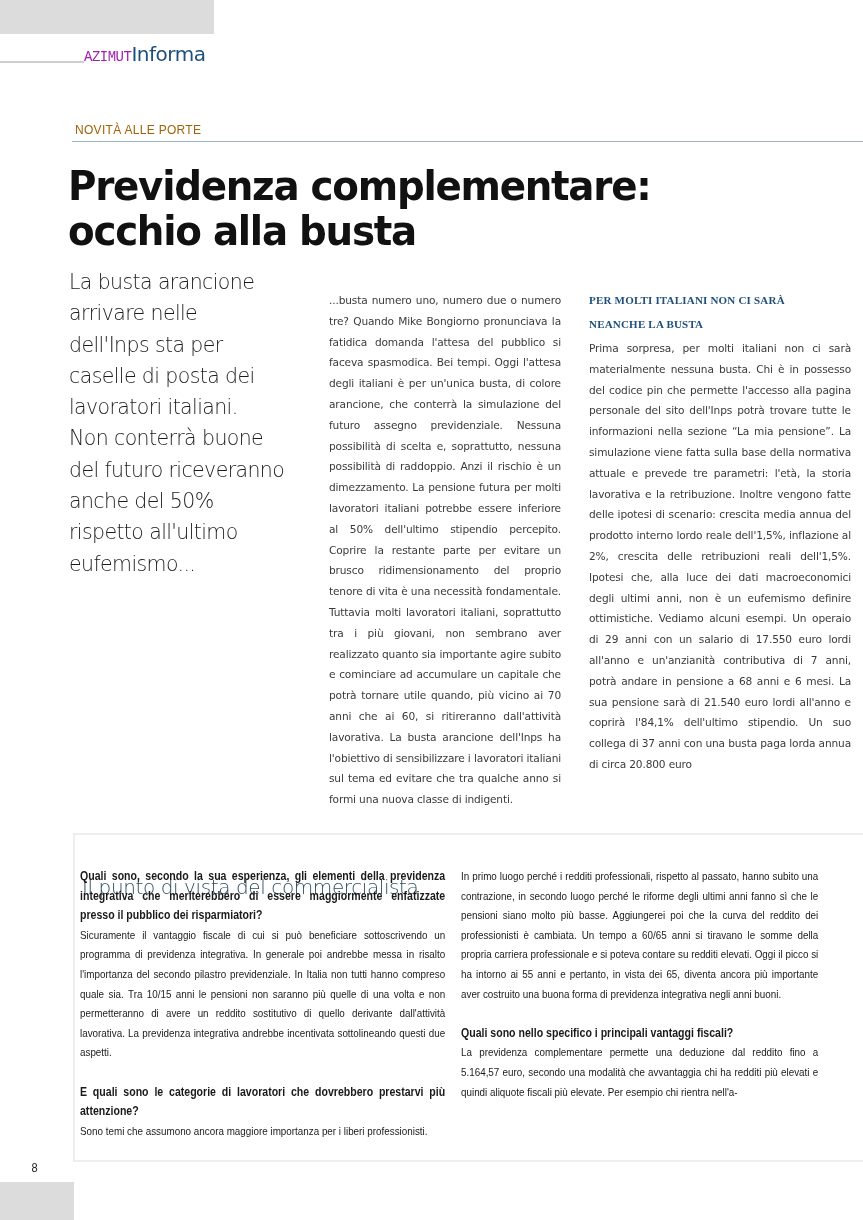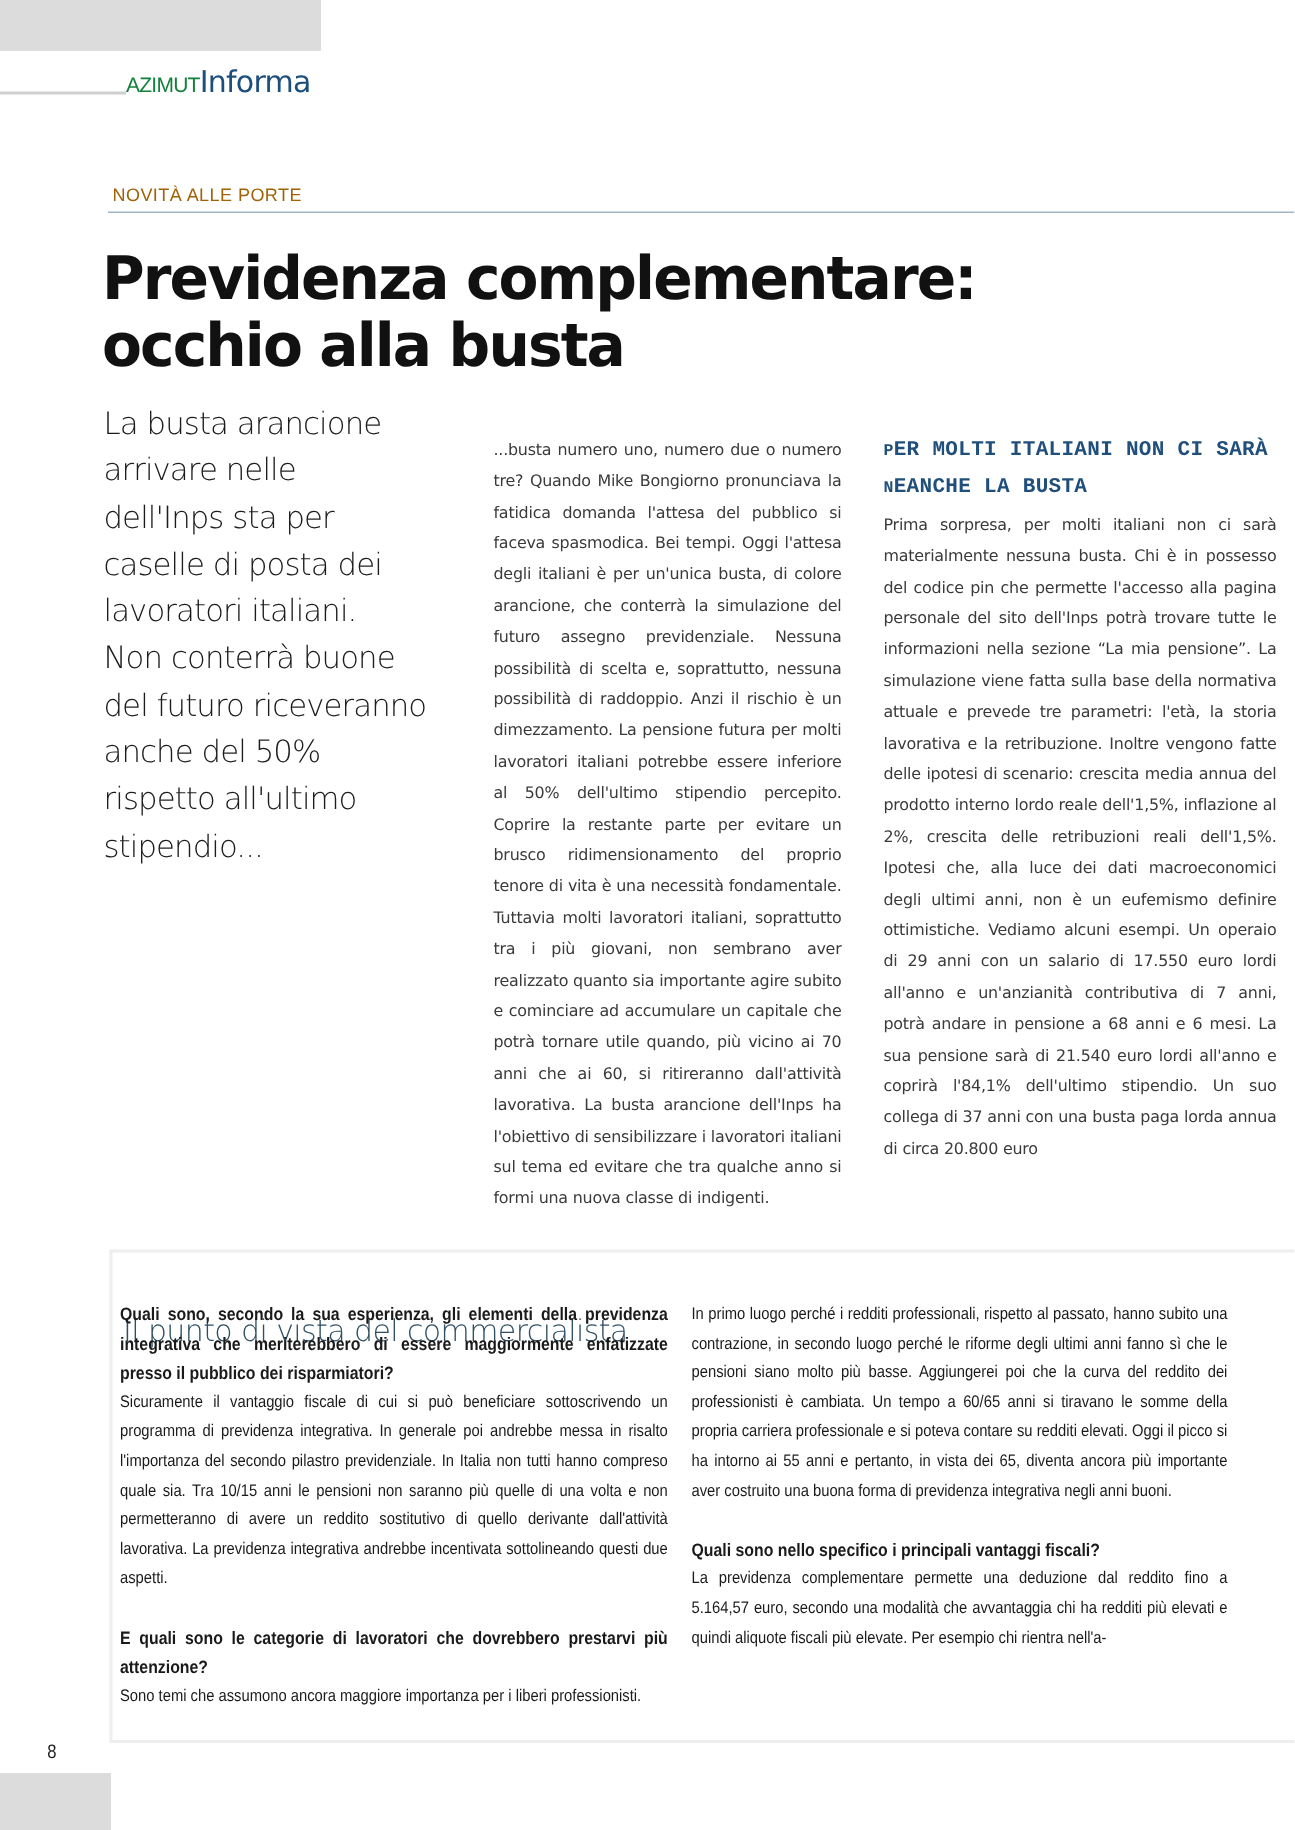--- a/index.html
+++ b/index.html
@@ -4,41 +4,41 @@
 <style>
   html, body { margin: 0; padding: 0; }
   body {
     width: 863px; height: 1220px; position: relative; overflow: hidden;
     background: #ffffff; font-family: "DejaVu Sans", sans-serif; color: #222;
   }
   .top-gray { position: absolute; left: 0; top: 0; width: 214px; height: 34px; background: #dcdcdc; }
   .bottom-gray { position: absolute; left: 0; top: 1182px; width: 74px; height: 38px; background: #dcdcdc; }
   .header-line { position: absolute; left: 0; top: 61px; width: 84px; height: 2px; background: #cfcfcf; }
   .logo { position: absolute; left: 84px; top: 42px; white-space: nowrap; }
-  .logo .azimut { font-family: Liberation Sans, sans-serif; font-size: 14px; color: #15803d; letter-spacing: -0.5px; margin-top: 20px; }
+  .logo .azimut { font-family: Liberation Mono, monospace; font-size: 14px; color: #a21caf; letter-spacing: -0.5px; margin-top: 20px; }
   .logo .informa { font-family: "DejaVu Sans", sans-serif; font-size: 20px; color: #1d4f7c; letter-spacing: -0.5px; }
 
   .kicker { position: absolute; left: 75px; top: 123px; font-family: "Liberation Sans", sans-serif;
     font-size: 12px; color: #a16207; letter-spacing: 0.3px; }
   .kicker-rule { position: absolute; left: 72px; top: 141px; width: 791px; height: 1px; background: #9fb6c8; }
 
   .title { position: absolute; left: 68px; top: 164px; margin: 0; font-family: "DejaVu Sans", sans-serif;
     font-weight: bold; font-size: 40px; line-height: 45px; color: #111; letter-spacing: -1.3px; transform: scaleX(0.97); transform-origin: left top; }
 
   .lead { position: absolute; left: 69px; top: 267px; width: 240px; margin: 0;
     font-family: "DejaVu Sans", sans-serif; font-weight: 300; font-size: 20.5px; line-height: 31.3px;
     color: #1c1c1c; letter-spacing: -0.6px; }
   .lead span { display: block; white-space: nowrap; }
 
   .col { position: absolute; font-family: "DejaVu Sans", sans-serif; font-size: 10.6px; line-height: 20.8px;
     color: #3a3a3a; text-align: justify; letter-spacing: -0.15px; }
   .col p { margin: 4px; }
   .col-mid { left: 325px; top: 286px; width: 240px; }
   .col-right { left: 585px; top: 286px; width: 270px; }
-  .sub-head { font-family: Liberation Mono, monospace; font-weight: bold; font-size: 14px; color: #1f4f7a;
+  .sub-head { font-family: Liberation Serif, serif; font-weight: bold; font-size: 11px; color: #1f4f7a;
     text-transform: uppercase; line-height: 20px; letter-spacing: 0.2px; margin: 0; }
   .sub-head::first-letter { font-size: 11px; }
 
   .box { position: absolute; left: 73px; top: 833px; width: 800px; height: 325px;
     border-top: 2px solid #eeeeee; border-left: 2px solid #eeeeee; border-bottom: 2px solid #eeeeee; background: #fff; }
   .box-title { position: absolute; left: 82px; top: 875px; margin: 0; font-family: "DejaVu Sans", sans-serif;
     font-weight: 300; font-size: 20px; color: #2f4f63; letter-spacing: -0.4px; }
   .bcol { position: absolute; font-family: "Liberation Sans", sans-serif; font-size: 11.2px; line-height: 19.6px;
     color: #1a1a1a; text-align: justify; transform: scaleX(0.88); transform-origin: left top; }
   .bcol p { margin: 0; }
@@ -70,21 +70,21 @@
 <div class="lead">
   <span>La busta arancione</span>
   <span>arrivare nelle</span>
   <span>dell'Inps sta per</span>
   <span>caselle di posta dei</span>
   <span>lavoratori italiani.</span>
   <span>Non conterrà buone</span>
   <span>del futuro riceveranno</span>
   <span>anche del 50%</span>
   <span>rispetto all'ultimo</span>
-  <span>stipendio...</span>
+  <span>eufemismo...</span>
 </div>
 
 <div class="col col-mid">
   <p>...busta numero uno, numero due o numero tre? Quando Mike Bongiorno pronunciava la fatidica domanda l'attesa del pubblico si faceva spasmodica. Bei tempi. Oggi l'attesa degli italiani è per un'unica busta, di colore arancione, che conterrà la simulazione del futuro assegno previdenziale. Nessuna possibilità di scelta e, soprattutto, nessuna possibilità di raddoppio. Anzi il rischio è un dimezzamento. La pensione futura per molti lavoratori italiani potrebbe essere inferiore al 50% dell'ultimo stipendio percepito. Coprire la restante parte per evitare un brusco ridimensionamento del proprio tenore di vita è una necessità fondamentale. Tuttavia molti lavoratori italiani, soprattutto tra i più giovani, non sembrano aver realizzato quanto sia importante agire subito e cominciare ad accumulare un capitale che potrà tornare utile quando, più vicino ai 70 anni che ai 60, si ritireranno dall'attività lavorativa. La busta arancione dell'Inps ha l'obiettivo di sensibilizzare i lavoratori italiani sul tema ed evitare che tra qualche anno si formi una nuova classe di indigenti.</p>
 </div>
 
 <div class="col col-right">
   <p class="sub-head">Per molti italiani non ci sarà</p>
   <p class="sub-head">neanche la busta</p>
   <p>Prima sorpresa, per molti italiani non ci sarà materialmente nessuna busta. Chi è in possesso del codice pin che permette l'accesso alla pagina personale del sito dell'Inps potrà trovare tutte le informazioni nella sezione “La mia pensione”. La simulazione viene fatta sulla base della normativa attuale e prevede tre parametri: l'età, la storia lavorativa e la retribuzione. Inoltre vengono fatte delle ipotesi di scenario: crescita media annua del prodotto interno lordo reale dell'1,5%, inflazione al 2%, crescita delle retribuzioni reali dell'1,5%. Ipotesi che, alla luce dei dati macroeconomici degli ultimi anni, non è un eufemismo definire ottimistiche. Vediamo alcuni esempi. Un operaio di 29 anni con un salario di 17.550 euro lordi all'anno e un'anzianità contributiva di 7 anni, potrà andare in pensione a 68 anni e 6 mesi. La sua pensione sarà di 21.540 euro lordi all'anno e coprirà l'84,1% dell'ultimo stipendio. Un suo collega di 37 anni con una busta paga lorda annua di circa 20.800 euro</p>

